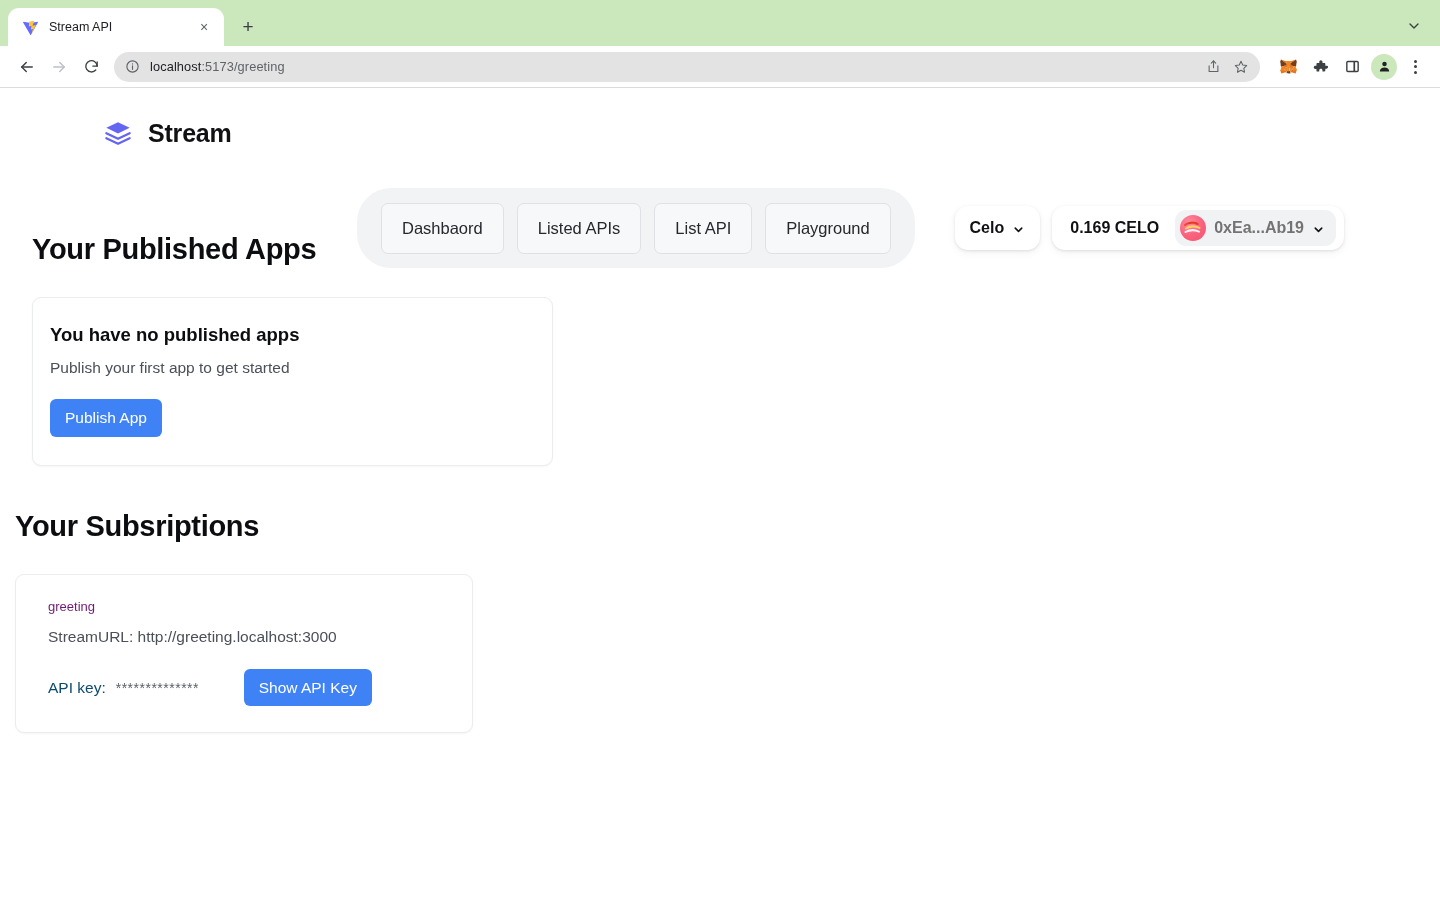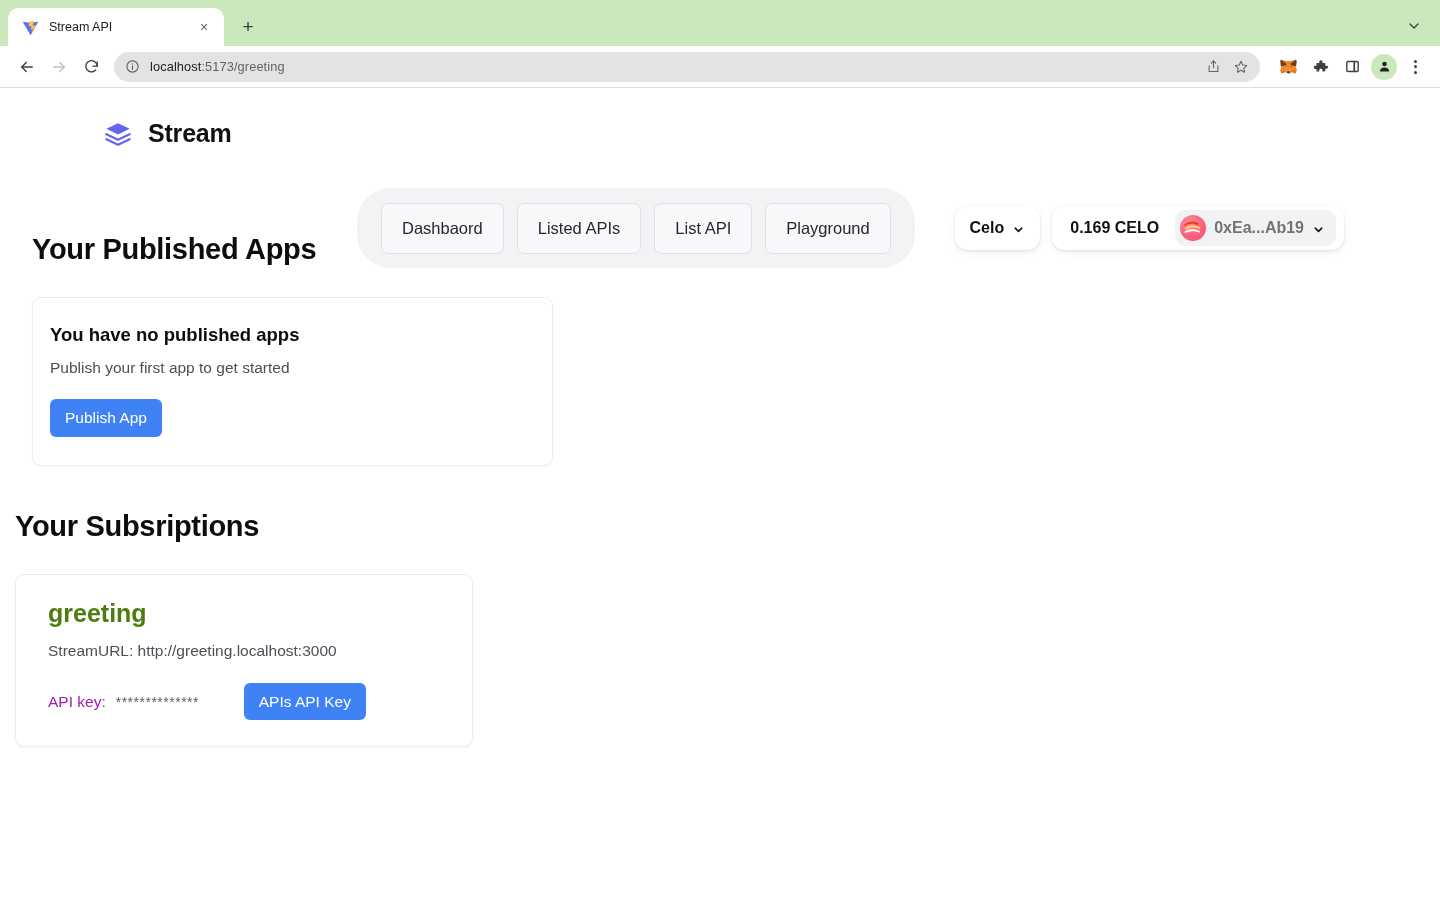--- a/index.html
+++ b/index.html
@@ -116,21 +116,21 @@
     overflow: hidden;
     position: relative;
   }
 
   .app-header {
     height: 90px;
     display: flex; align-items: center;
     padding: 0 96px 0 104px;
     position: relative;
   }
-  .brand { display: flex; align-items: flex-end; gap: 16px; }
+  .brand { display: flex; align-items: flex-start; gap: 16px; }
   .brand-icon { width: 28px; height: 28px; flex: 0 0 28px; }
   .brand-name { font-size: 25px; font-weight: 700; color: #111114; letter-spacing: -0.2px; }
 
   .nav-pill {
     position: absolute;
     left: 357px; top: 100px;
     height: 80px;
     background: #f2f3f5;
     border-radius: 34px;
     display: flex; align-items: center;
@@ -230,28 +230,28 @@
     font-family: "Liberation Sans", sans-serif;
     margin-top: 22px;
   }
 
   .subs-wrap { margin-top: 44px; margin-left: -17px; }
   .card-sub {
     width: 458px;
     margin-top: 31px;
     padding: 24px 24px 26px 32px;
   }
-  .sub-name { font-size: 25px; font-weight: 700; color: #4d7c0f; }
+  .sub-name { font-size: 13px; font-weight: 400; color: #701a75; }
   .sub-url { font-size: 15.5px; color: #4b5058; margin-top: 14px; }
   .sub-key-row {
     display: flex; align-items: center;
     margin-top: 23px;
     gap: 10px;
   }
-  .sub-key-label { font-size: 15.5px; color: #a21caf; }
+  .sub-key-label { font-size: 15.5px; color: #0c4a6e; }
   .sub-key-mask {
     font-size: 14px; color: #5b6068;
     letter-spacing: 0.5px;
     font-family: "Liberation Sans", sans-serif;
     min-width: 110px;
   }
   .btn-show {
     display: inline-flex; align-items: center; justify-content: center;
     height: 37px;
     background: #3f82f6;
@@ -440,20 +440,20 @@
 
       <div class="subs-wrap">
         <h1 class="section-title sub" style="margin-left:0;">Your Subsriptions</h1>
 
         <div class="card card-sub">
           <div class="sub-name">greeting</div>
           <div class="sub-url">StreamURL: http://greeting.localhost:3000</div>
           <div class="sub-key-row">
             <span class="sub-key-label">API key:</span>
             <span class="sub-key-mask">**************</span>
-            <button class="btn-show">APIs API Key</button>
+            <button class="btn-show">Show API Key</button>
           </div>
         </div>
       </div>
 
     </div>
   </div>
 </div>
 
 </body></html>

